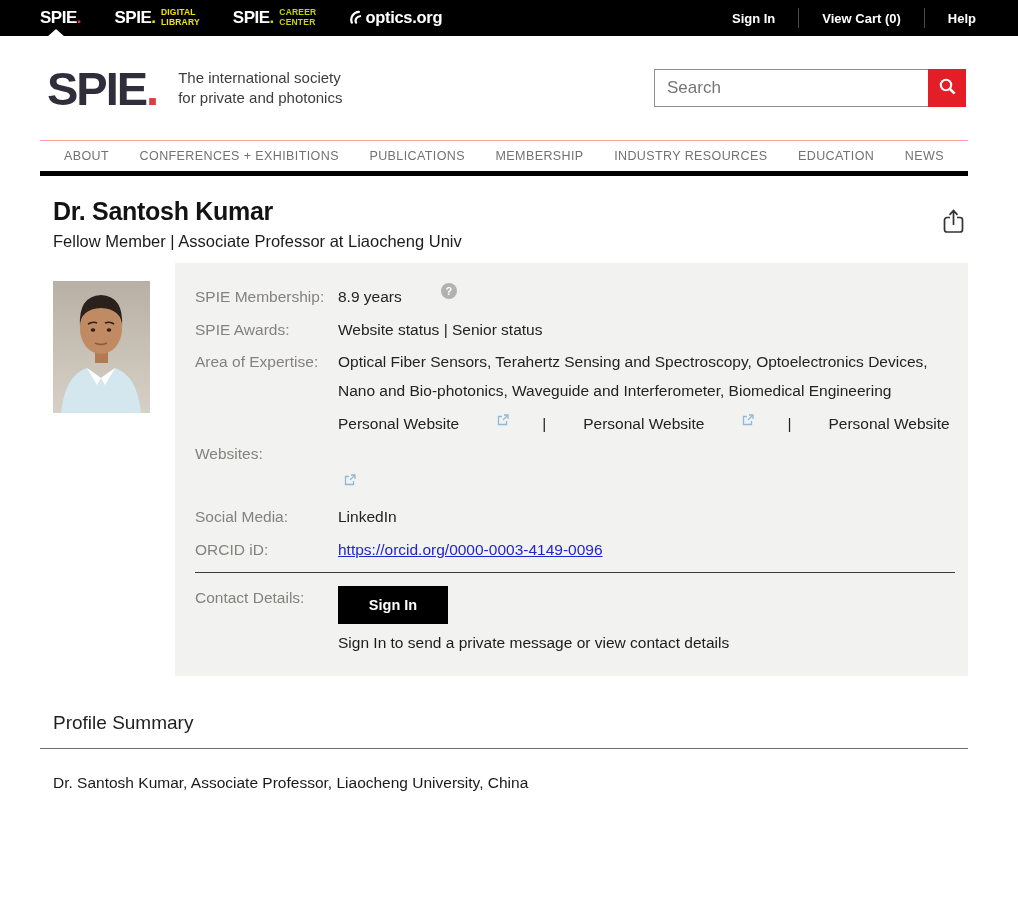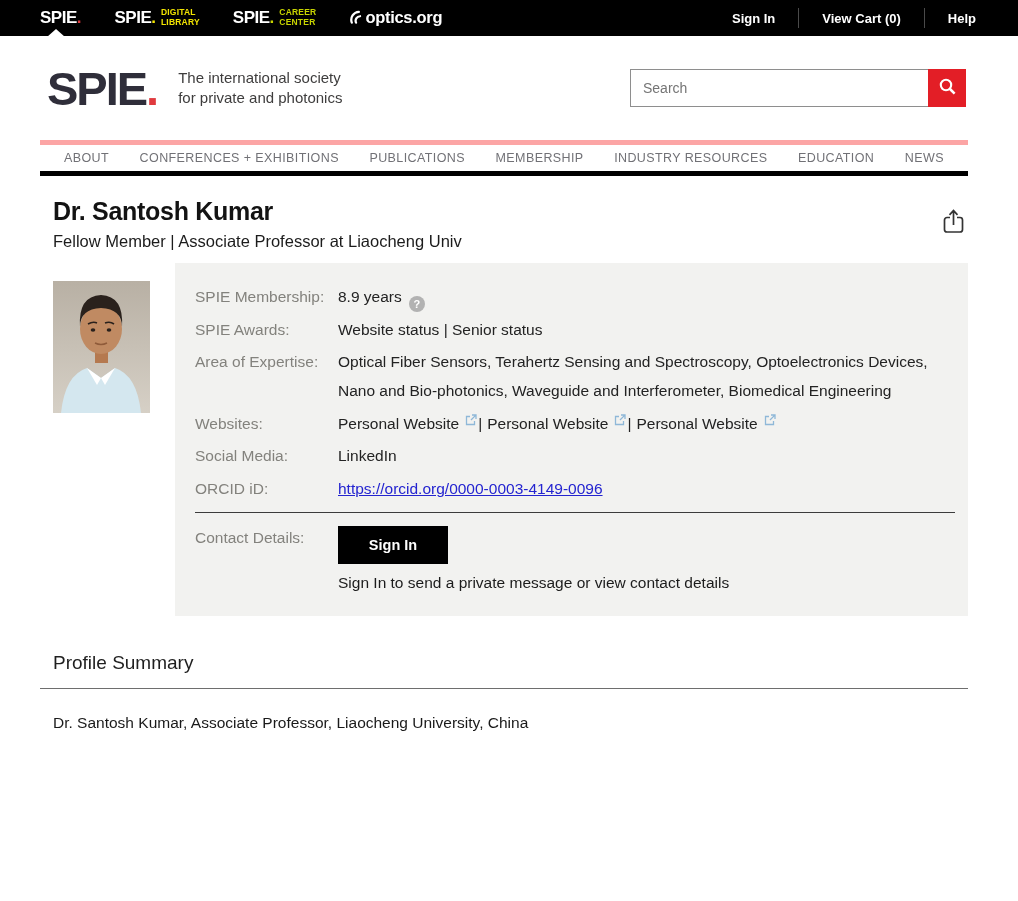--- a/index.html
+++ b/index.html
@@ -31,49 +31,49 @@
   .tb-divider { width:1px; height:20px; background:#4a4a4a; }
 
   
   .header { height:104px; display:flex; align-items:center; justify-content:space-between;
     padding:0 52px 0 47px; }
   .hdr-left { display:flex; align-items:center; }
   .hdr-logo { font-size:47px; font-weight:800; letter-spacing:-2px; color:#2f2e3a; line-height:1; }
   .hdr-logo .dot { color:#e03a3e; letter-spacing:0; }
   .hdr-tagline { margin-left:19px; font-size:15px; color:#3e3d3d; line-height:1.35; }
   .search-wrap { display:flex; align-items:stretch; height:38px; }
-  .search-input { width:298px; border:1px solid #8e8e8e; border-right:none; padding:0 12px;
-    font-size:14px; color:#444; outline:none; font-family:inherit; }
+  .search-input { width:274px; border:1px solid #8e8e8e; border-right:none; padding:0 12px;
+    font-size:17px; color:#444; outline:none; font-family:inherit; }
   .search-input::placeholder { color:#757575; }
   .search-btn { width:38px; background:#e31e26; border:none; display:flex; align-items:center;
     justify-content:center; cursor:pointer; }
 
   
-  .nav { margin:0 50px 0 40px; border-top:5px solid #fca5a5; border-bottom:5px solid #000;
+  .nav { margin:0 50px 0 40px; border-top:1px solid #fca5a5; border-bottom:5px solid #000;
     height:36px; display:flex; align-items:center; justify-content:space-between; padding:0 24px; }
   .nav-item { font-size:12.5px; color:#717176; letter-spacing:0.4px; cursor:pointer;
     text-decoration:none; white-space:nowrap; }
 
   
   .profile-head { position:relative; margin:0 50px 0 53px; padding-top:21px; }
   .profile-name { font-size:25px; font-weight:bold; color:#131313; letter-spacing:-0.3px; }
   .profile-subtitle { margin-top:6px; font-size:16.5px; color:#1c1c1c; }
   .share-btn { position:absolute; right:3px; top:32px; background:none; border:none; cursor:pointer; }
 
   
   .profile-body { display:flex; align-items:flex-start; margin:12px 50px 16px 53px; }
   .photo-col { width:122px; flex:0 0 122px; padding-top:18px; }
   .photo { display:block; }
   .card { flex:1; background:#f2f2f0; padding:20px 13px 20px 20px; }
   .row { display:grid; grid-template-columns:143px 1fr; align-items:center; margin-bottom:4px; }
   .row.top { align-items:start; }
   .row:last-child { margin-bottom:0; }
   .lbl { color:#83827d; font-size:15.5px; line-height:1.85; padding-right:8px; }
   .val { color:#232323; font-size:15.5px; line-height:1.85; }
-  .val-inline { display:flex; align-items:flex-end; flex-wrap:wrap; }
+  .val-inline { display:flex; align-items:flex-start; flex-wrap:wrap;gap:32px; }
   .qmark { display:inline-flex; width:16px; height:16px; border-radius:50%; background:#b2b2b2;
     color:#fff; font-size:11px; font-weight:bold; align-items:center; justify-content:center;
     margin-left:7px; cursor:pointer; }
   .weblink { color:#232323; text-decoration:none; cursor:pointer; }
   .extlink-icon { margin:0 1px 0 6px; position:relative; top:-3px; }
   .pipe-sep { margin-right:5px; color:#232323; }
   .orcid-link { color:#2424d0; text-decoration:underline; cursor:pointer; font-size:15.5px; }
   .card-divider { border:none; border-top:1px solid #3c3c3c; margin:8px 0 11px 0; }
   .signin-btn { width:110px; height:38px; background:#000; color:#fff; border:none;
     font-weight:bold; font-size:14.5px; cursor:pointer; font-family:inherit; margin:2px 0 7px 0; }

